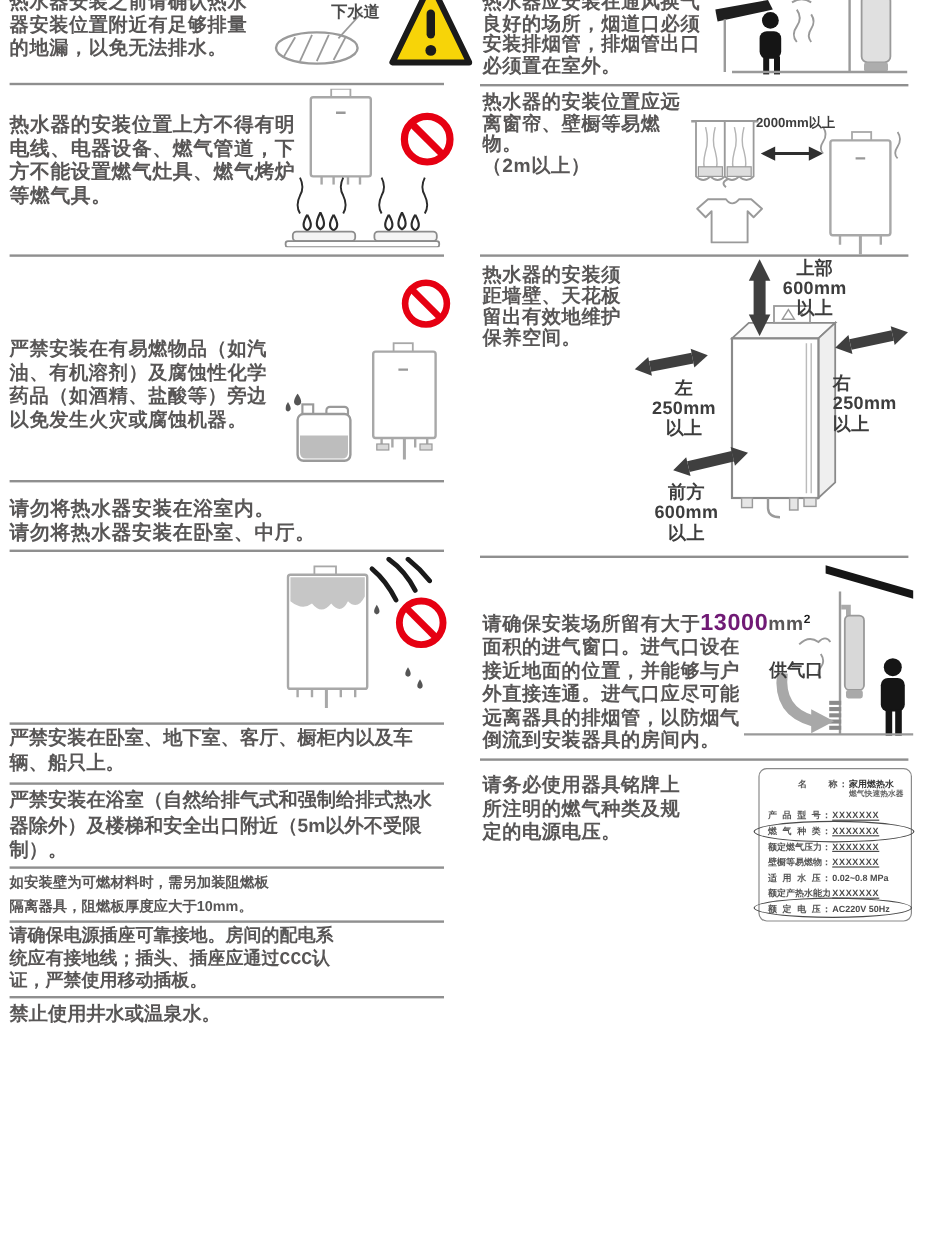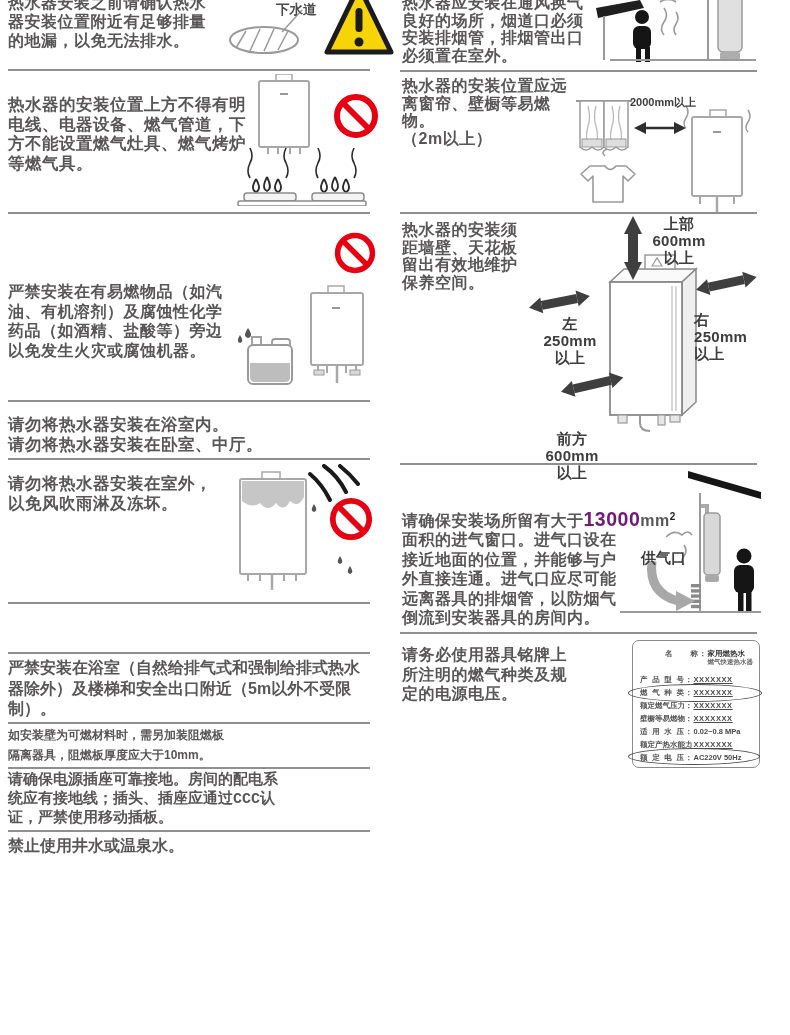--- a/index.html
+++ b/index.html
@@ -131,22 +131,20 @@
     <path d="M12,35 h40 v14 q0,5 -5,5 h-30 q-5,0 -5,-5 z" fill="#bdbdbd"></path>
   </svg>
 
   <div class="hr" style="left:8px;top:400px;width:362px;"></div>
 
   <div class="txt" style="left:8px;top:414px;width:330px;font-size:16.5px;line-height:20px;">请勿将热水器安装在浴室内。
 请勿将热水器安装在卧室、中厅。</div>
 
   <div class="hr" style="left:8px;top:458px;width:362px;"></div>
 
-  <div class="txt" style="left:8px;top:474px;width:230px;font-size:16.5px;line-height:19.5px;">请勿将热水器安装在室外，
-以免风吹雨淋及冻坏。</div>
 
   <svg class="svgabs" style="left:232px;top:464px;" width="130" height="126" viewBox="0 0 130 126">
     <rect x="30" y="8" width="18" height="8" fill="#fff" stroke="#a8a8a8" stroke-width="1.5"></rect>
     <rect x="8" y="15" width="66" height="95" rx="2" fill="#fff" stroke="#a8a8a8" stroke-width="2"></rect>
     <path d="M10,17 h62 v16 q-6,12 -14,4 q-6,12 -14,2 q-8,10 -16,0 q-8,6 -18,-2 z" fill="#c6c6c6"></path>
     <path d="M78,10 q12,10 20,26" stroke="#1a1a1a" stroke-width="4" fill="none" stroke-linecap="round"></path>
     <path d="M92,2 q14,10 22,26" stroke="#1a1a1a" stroke-width="4" fill="none" stroke-linecap="round"></path>
     <path d="M108,2 q10,8 18,18" stroke="#1a1a1a" stroke-width="4" fill="none" stroke-linecap="round"></path>
     <path d="M82,40 c-3,5 -3,7 0,8 c3,-1 3,-3 0,-8" fill="#555"></path>
     <path d="M108,92 c-3,5 -3,7 0,8 c3,-1 3,-3 0,-8" fill="#555"></path>
@@ -158,20 +156,22 @@
     <line x1="40" y1="110" x2="40" y2="126" stroke="#a8a8a8" stroke-width="2.5"></line>
   </svg>
 
   <svg class="svgabs" style="left:328px;top:496px;" width="46" height="46" viewBox="0 0 48 48">
     <circle cx="24" cy="24" r="19" fill="none" stroke="#e60012" stroke-width="6"></circle>
     <line x1="11" y1="11" x2="37" y2="37" stroke="#e60012" stroke-width="6"></line>
   </svg>
 
   <div class="hr" style="left:8px;top:602px;width:362px;"></div>
 
+  <div class="txt" style="left:8px;top:605px;width:378px;font-size:16px;line-height:21px;letter-spacing:0;">严禁安装在卧室、地下室、客厅、橱柜内以及车
+辆、船只上。</div>
 
   <div class="hr" style="left:8px;top:652px;width:362px;"></div>
 
   <div class="txt" style="left:8px;top:658px;width:378px;font-size:16px;line-height:20.5px;letter-spacing:0;">严禁安装在浴室（自然给排气式和强制给排式热水
 器除外）及楼梯和安全出口附近（5m以外不受限
 制）。</div>
 
   <div class="hr" style="left:8px;top:722px;width:362px;"></div>
 
   <div class="txt" style="left:8px;top:726px;width:378px;font-size:12px;line-height:19.5px;letter-spacing:0;">如安装壁为可燃材料时，需另加装阻燃板
@@ -291,21 +291,21 @@
 
   <div class="dim" style="left:648px;top:215px;width:62px;">上部
 600mm
 以上</div>
   <div class="dim" style="left:528px;top:315px;width:84px;">左
 250mm
 以上</div>
   <div class="dim" style="left:694px;top:311px;width:82px;text-align:left;">右
 250mm
 以上</div>
-  <div class="dim" style="left:530px;top:402px;width:84px;margin-top:28px;">前方
+  <div class="dim" style="left:530px;top:402px;width:84px;">前方
 600mm
 以上</div>
 
   <div class="hr" style="left:400px;top:463px;width:357px;"></div>
 
   <div class="txt" style="left:402px;top:487px;width:290px;font-size:16px;line-height:19.5px;">
     <span>请确保安装场所留有大于</span><span class="num-big">13000</span><span>mm</span><span class="num-sup">2</span><span>
 面积的进气窗口。进气口设在
 接近地面的位置，并能够与户
 外直接连通。进气口应尽可能

